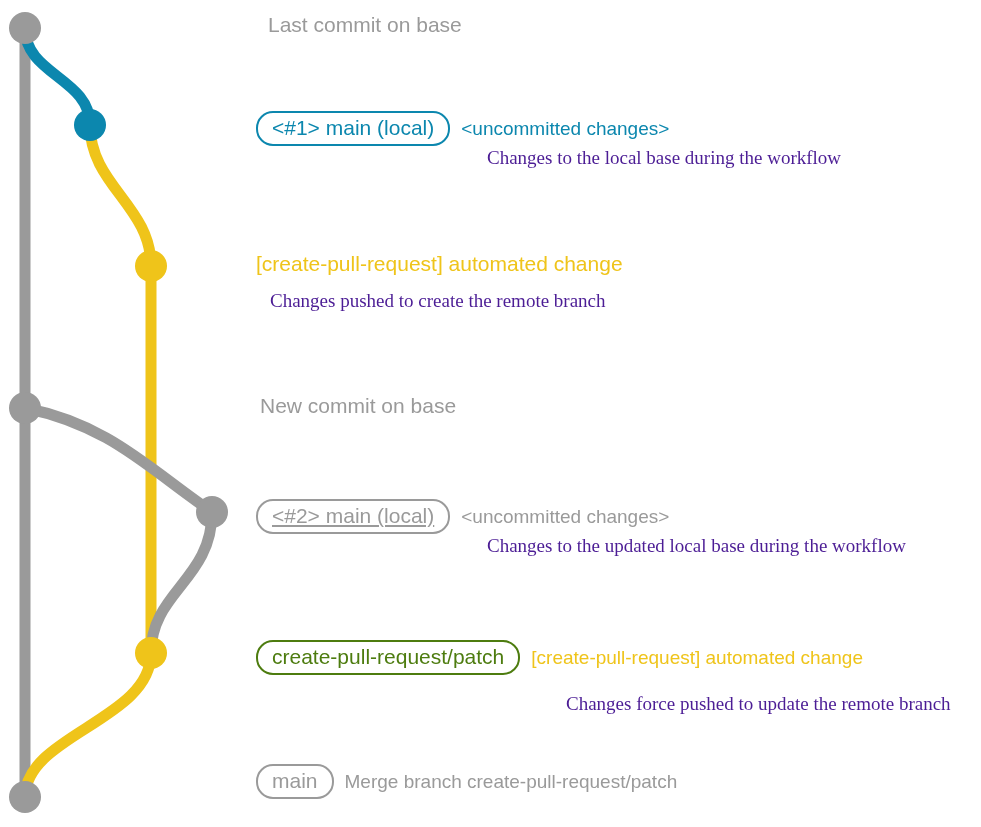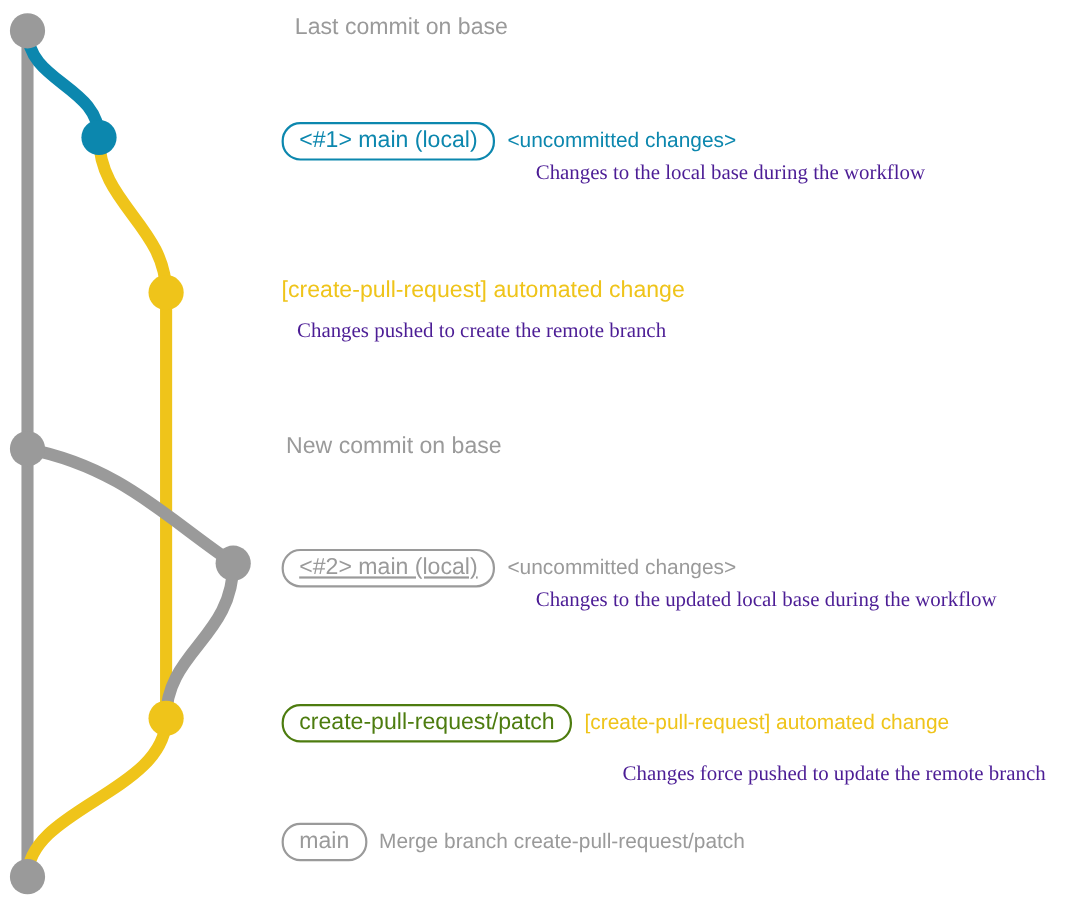--- a/index.html
+++ b/index.html
@@ -135,21 +135,21 @@
         </div>
       </div>
       <div class="desc" style="left: 487px; top: 536px;">Changes to the updated local base during the workflow</div>
       <div class="row" style="left: 256px; top: 640px;">
         <div class="row-head">
           <span class="pill" style="color: #4d7c0f;">create-pull-request/patch</span>
           <span class="subject" style="color: rgb(239, 196, 26);">[create-pull-request] automated change</span>
         </div>
       </div>
       <div class="desc" style="left: 566px; top: 677px; margin-top: 17px;">Changes force pushed to update the remote branch</div>
-      <div class="row" style="left: 256px; top: 748px;">
+      <div class="row" style="left: 256px; top: 764px;">
         <div class="row-head">
           <span class="pill" style="color: rgb(154, 154, 154);">main</span>
           <span class="subject" style="color: rgb(154, 154, 154);">Merge branch create-pull-request/patch</span>
         </div>
       </div>
     </div>
 
 </div>
 
 </body></html>

